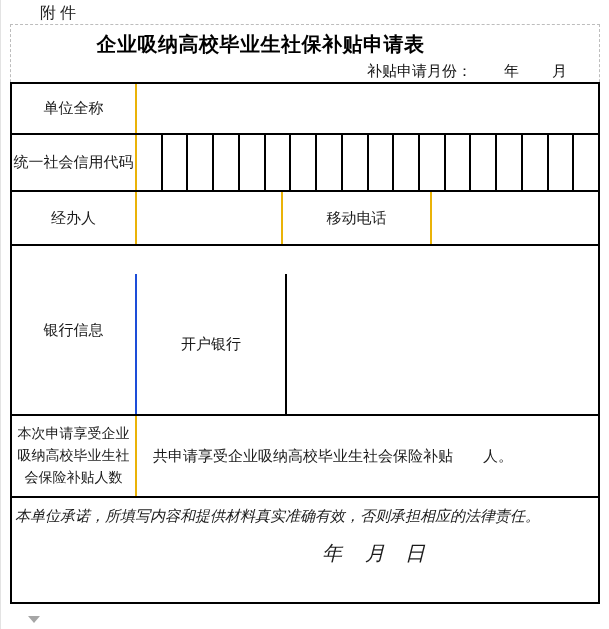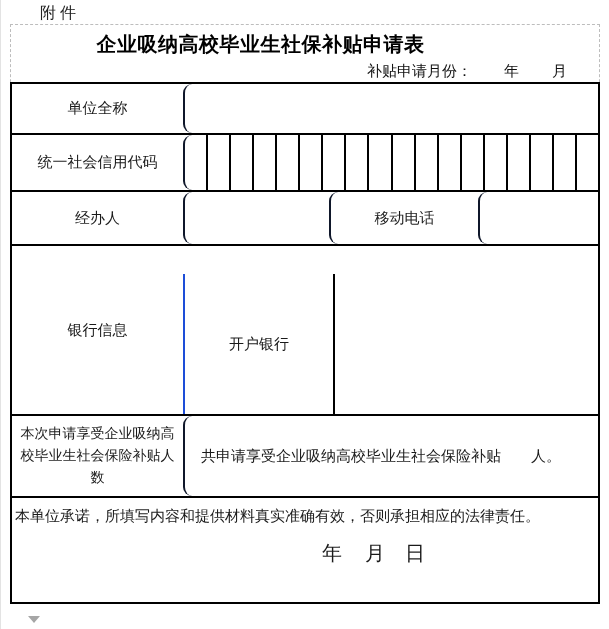--- a/index.html
+++ b/index.html
@@ -27,29 +27,29 @@
   .subtitle .gap-month{margin-left:33px;}
 
   .form-table{
     position:absolute;left:10px;top:82px;width:590px;height:522px;
     border:2px solid #000;box-sizing:border-box;background:#fff;
     display:flex;flex-direction:column;font-size:15px;
   }
   .trow{display:flex;flex:none;box-sizing:border-box;}
   .trow + .trow{border-top:2px solid #000;}
   .cell{box-sizing:border-box;display:flex;align-items:center;justify-content:center;}
-  .cell + .cell{border-left:2px solid #0f172a;border-radius:9px;}
-  .label-col{width:171px;flex:none;text-align:center;}
+  .cell + .cell{border-left:2px solid #eab308;}
+  .label-col{width:123px;flex:none;text-align:center;}
   .grow{flex:1;}
   .r1{height:49px;}
   .r2{height:57px;}
   .r3{height:54px;}
   .bank-group{height:170px;}
   .r7{height:82px;}
-  .r8{height:106px;flex:1;}
+  .r8{height:106px;flex:1;font-style:italic;}
 
   .cc-cells{display:flex;align-items:stretch;padding:0;}
   .cc-cell{flex:1;box-sizing:border-box;}
   .cc-cell + .cc-cell{border-left:2px solid #000;}
 
   .r3 .val-1{width:146px;flex:none;}
   .r3 .phone-label{width:149px;flex:none;text-align:center;}
 
   .bank-right{flex:1;display:flex;flex-direction:column;border-left:2px solid #1d4ed8;margin-top:28px;}
   .bank-subrow{display:flex;flex:1;box-sizing:border-box;}

